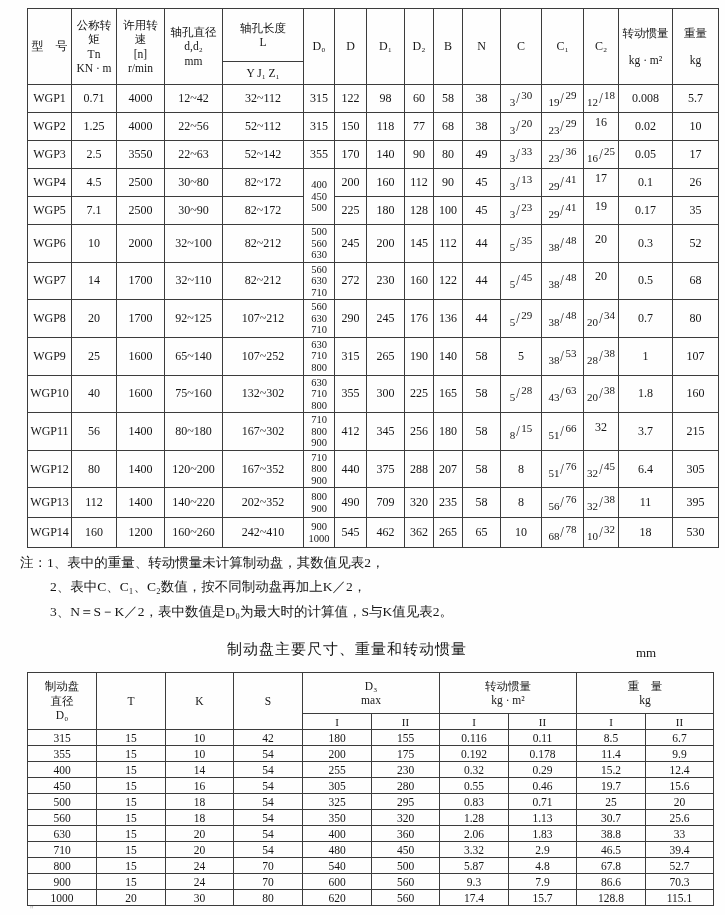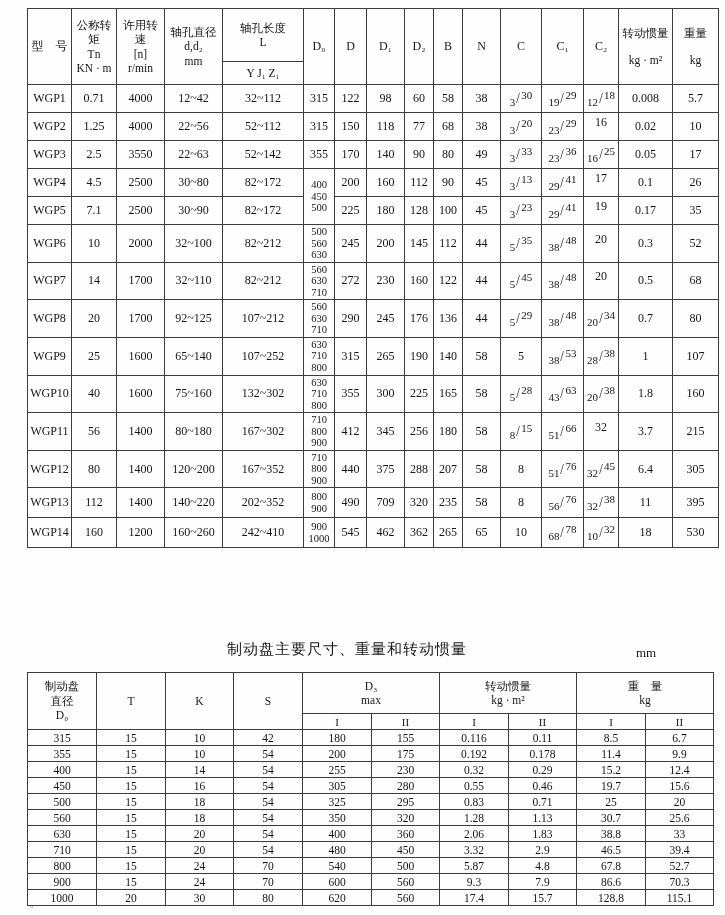--- a/index.html
+++ b/index.html
@@ -353,20 +353,25 @@
           <td>65</td>
           <td>10</td>
           <td><span class="lo">68</span><span class="sl">/</span><span class="hi">78</span></td>
           <td><span class="lo">10</span><span class="sl">/</span><span class="hi">32</span></td>
           <td>18</td>
           <td>530</td>
         </tr>
       </tbody>
   </table>
 
+  <div class="notes">
+    <div>注：1、表中的重量、转动惯量未计算制动盘，其数值见表2，</div>
+    <div class="cont">2、表中C、C₁、C₂数值，按不同制动盘再加上K／2，</div>
+    <div class="cont">3、N＝S－K／2，表中数值是D₀为最大时的计算值，S与K值见表2。</div>
+  </div>
 
   <div class="t2title">制动盘主要尺寸、重量和转动惯量</div>
   <div class="unit">mm</div>
 
   <table id="t2">
     <colgroup>
       <col style="width:69px">
         <col style="width:69px">
         <col style="width:68px">
       <col style="width:69px">

